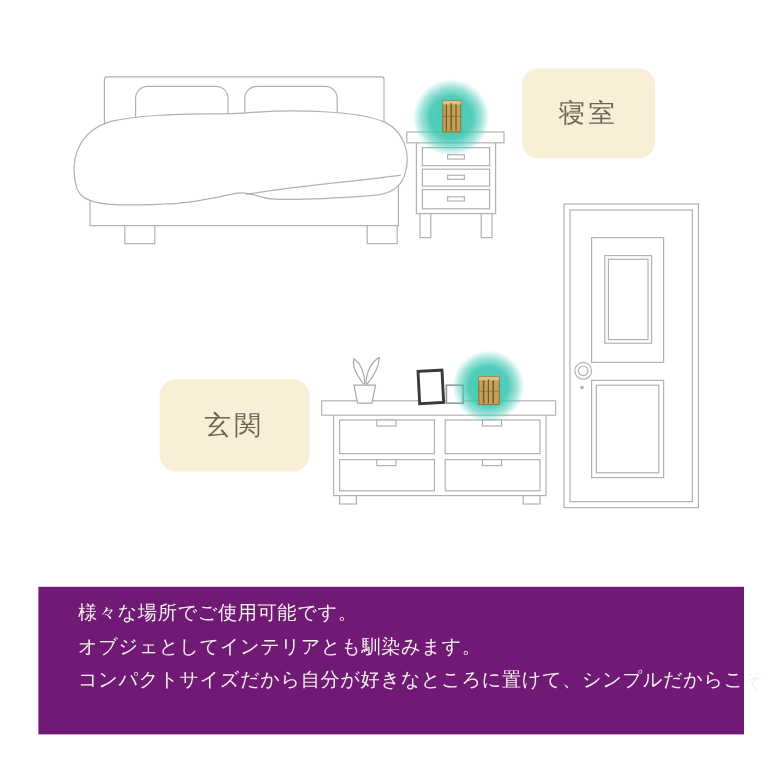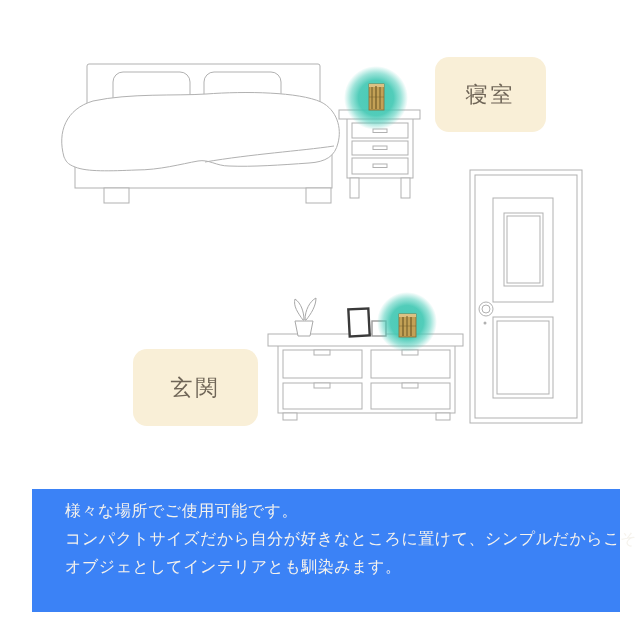--- a/index.html
+++ b/index.html
@@ -13,25 +13,25 @@
   .room-label{
     position:absolute;
     background:#f9efd7;
     border-radius:14px;
     display:flex;align-items:center;justify-content:center;
     color:#6f6557;
     font-size:22px;
     letter-spacing:3px;
   }
   .room-label.bedroom{left:435px;top:57px;width:111px;height:75px;}
-  .room-label.entrance{left:133px;top:349px;width:125px;height:77px;}
+  .room-label.entrance{left:133px;top:316px;width:125px;height:77px;}
   .banner{
     position:absolute;
     left:32px;top:489px;width:588px;height:123px;
-    background:#3b82f6;
+    background:#701a75;
     box-sizing:border-box;
     padding:8px 0 0 33px;
   }
   .banner .line{
     color:#f6f3ed;
     font-size:16px;
     line-height:28px;
     letter-spacing:0.5px;
     white-space:nowrap;
   }
@@ -146,17 +146,17 @@
 
   <div class="room-label bedroom">
     <span>寝室</span>
   </div>
   <div class="room-label entrance">
     <span>玄関</span>
   </div>
 
   <div class="banner">
     <div class="line">様々な場所でご使用可能です。</div>
+    <div class="line">オブジェとしてインテリアとも馴染みます。</div>
     <div class="line">コンパクトサイズだから自分が好きなところに置けて、シンプルだからこそ</div>
-    <div class="line">オブジェとしてインテリアとも馴染みます。</div>
   </div>
 
 </div>
 
 </body></html>

